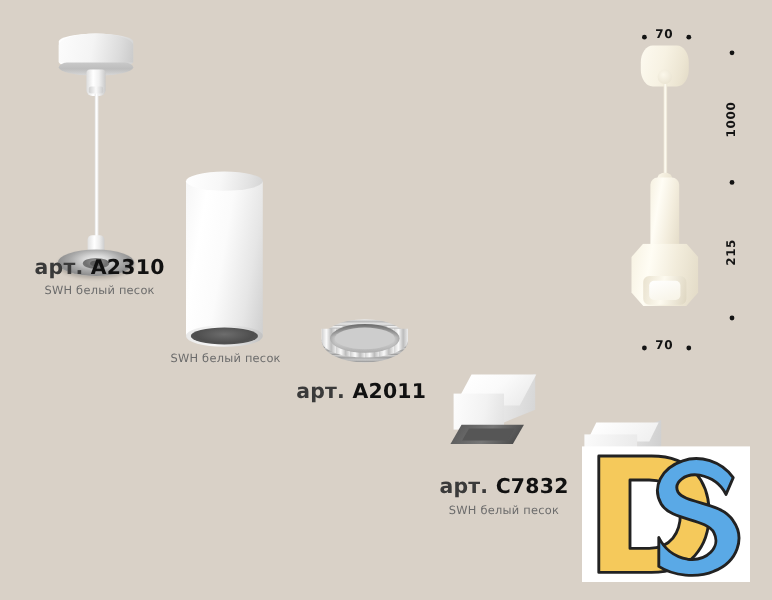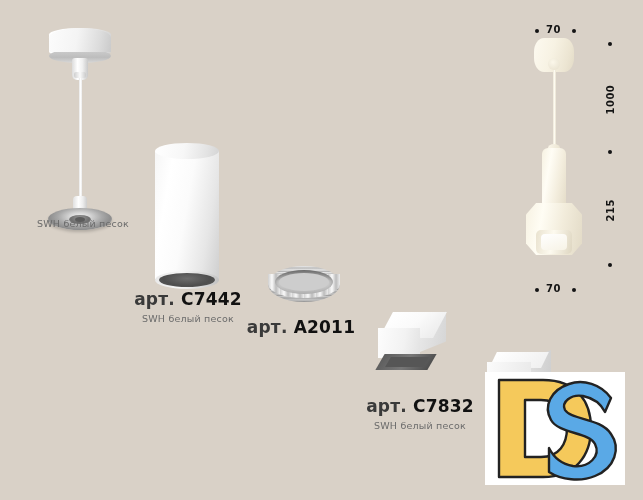--- a/index.html
+++ b/index.html
@@ -230,34 +230,34 @@
     <div class="canopy-bottom"></div>
     <div class="canopy-face"></div>
     <div class="conn"></div>
     <div class="cord"></div>
     <div class="lowercap"></div>
     <div class="disc"></div>
     <div class="disc-hub"></div>
     <div class="disc-hub2"></div>
   </div>
   <div class="label" style="left:8px;top:214px;width:150px;">
+    <div class="art">
+      <span class="pre">арт.</span>
+      <span class="code">A2310</span>
+    </div>
     <div class="sub">SWH белый песок</div>
   </div>
 
   <div class="p2">
     <div class="body"></div>
     <div class="top"></div>
     <div class="bottom-rim"></div>
     <div class="bottom-in"></div>
   </div>
   <div class="label" style="left:113px;top:290px;width:150px;">
-    <div class="art">
-      <span class="pre">арт.</span>
-      <span class="code">C7442</span>
-    </div>
     <div class="sub">SWH белый песок</div>
   </div>
 
   <div class="p3">
     <div class="ring-out"></div>
     <div class="ring-body"></div>
     <div class="ring-in"></div>
     <div class="ring-in2"></div>
   </div>
   <div class="label" style="left:226px;top:318px;width:150px;">

